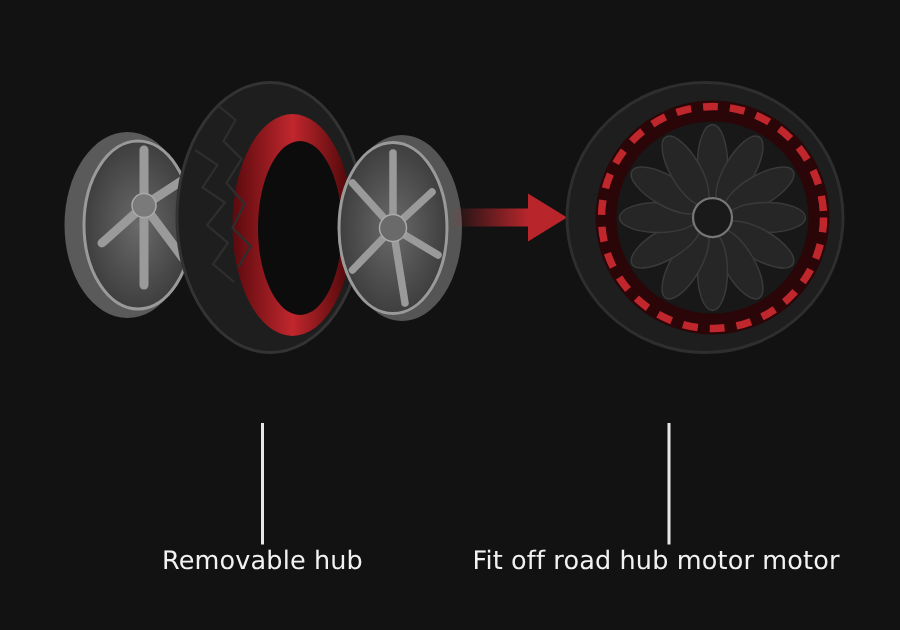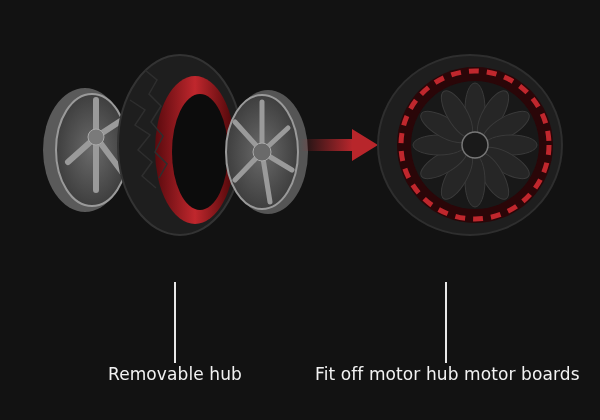--- a/index.html
+++ b/index.html
@@ -96,13 +96,13 @@
       <ellipse rx="10" ry="26" transform="rotate(330) translate(0 -36)"></ellipse>
     </g>
   </g>
   <circle cx="100" cy="95" r="13" fill="#1a1a1a" stroke="#777" stroke-width="1.5"></circle>
 </svg>
 
 <div class="vline" style="left:174px;top:282px;height:81px;"></div>
 <div class="vline" style="left:445px;top:282px;height:81px;"></div>
 
 <div class="caption" style="left:108px;top:364px;">Removable hub</div>
-<div class="caption" style="left:315px;top:364px;">Fit off motor hub motor boards</div>
+<div class="caption" style="left:315px;top:364px;">Fit off road hub motor motor</div>
 
 </body></html>

